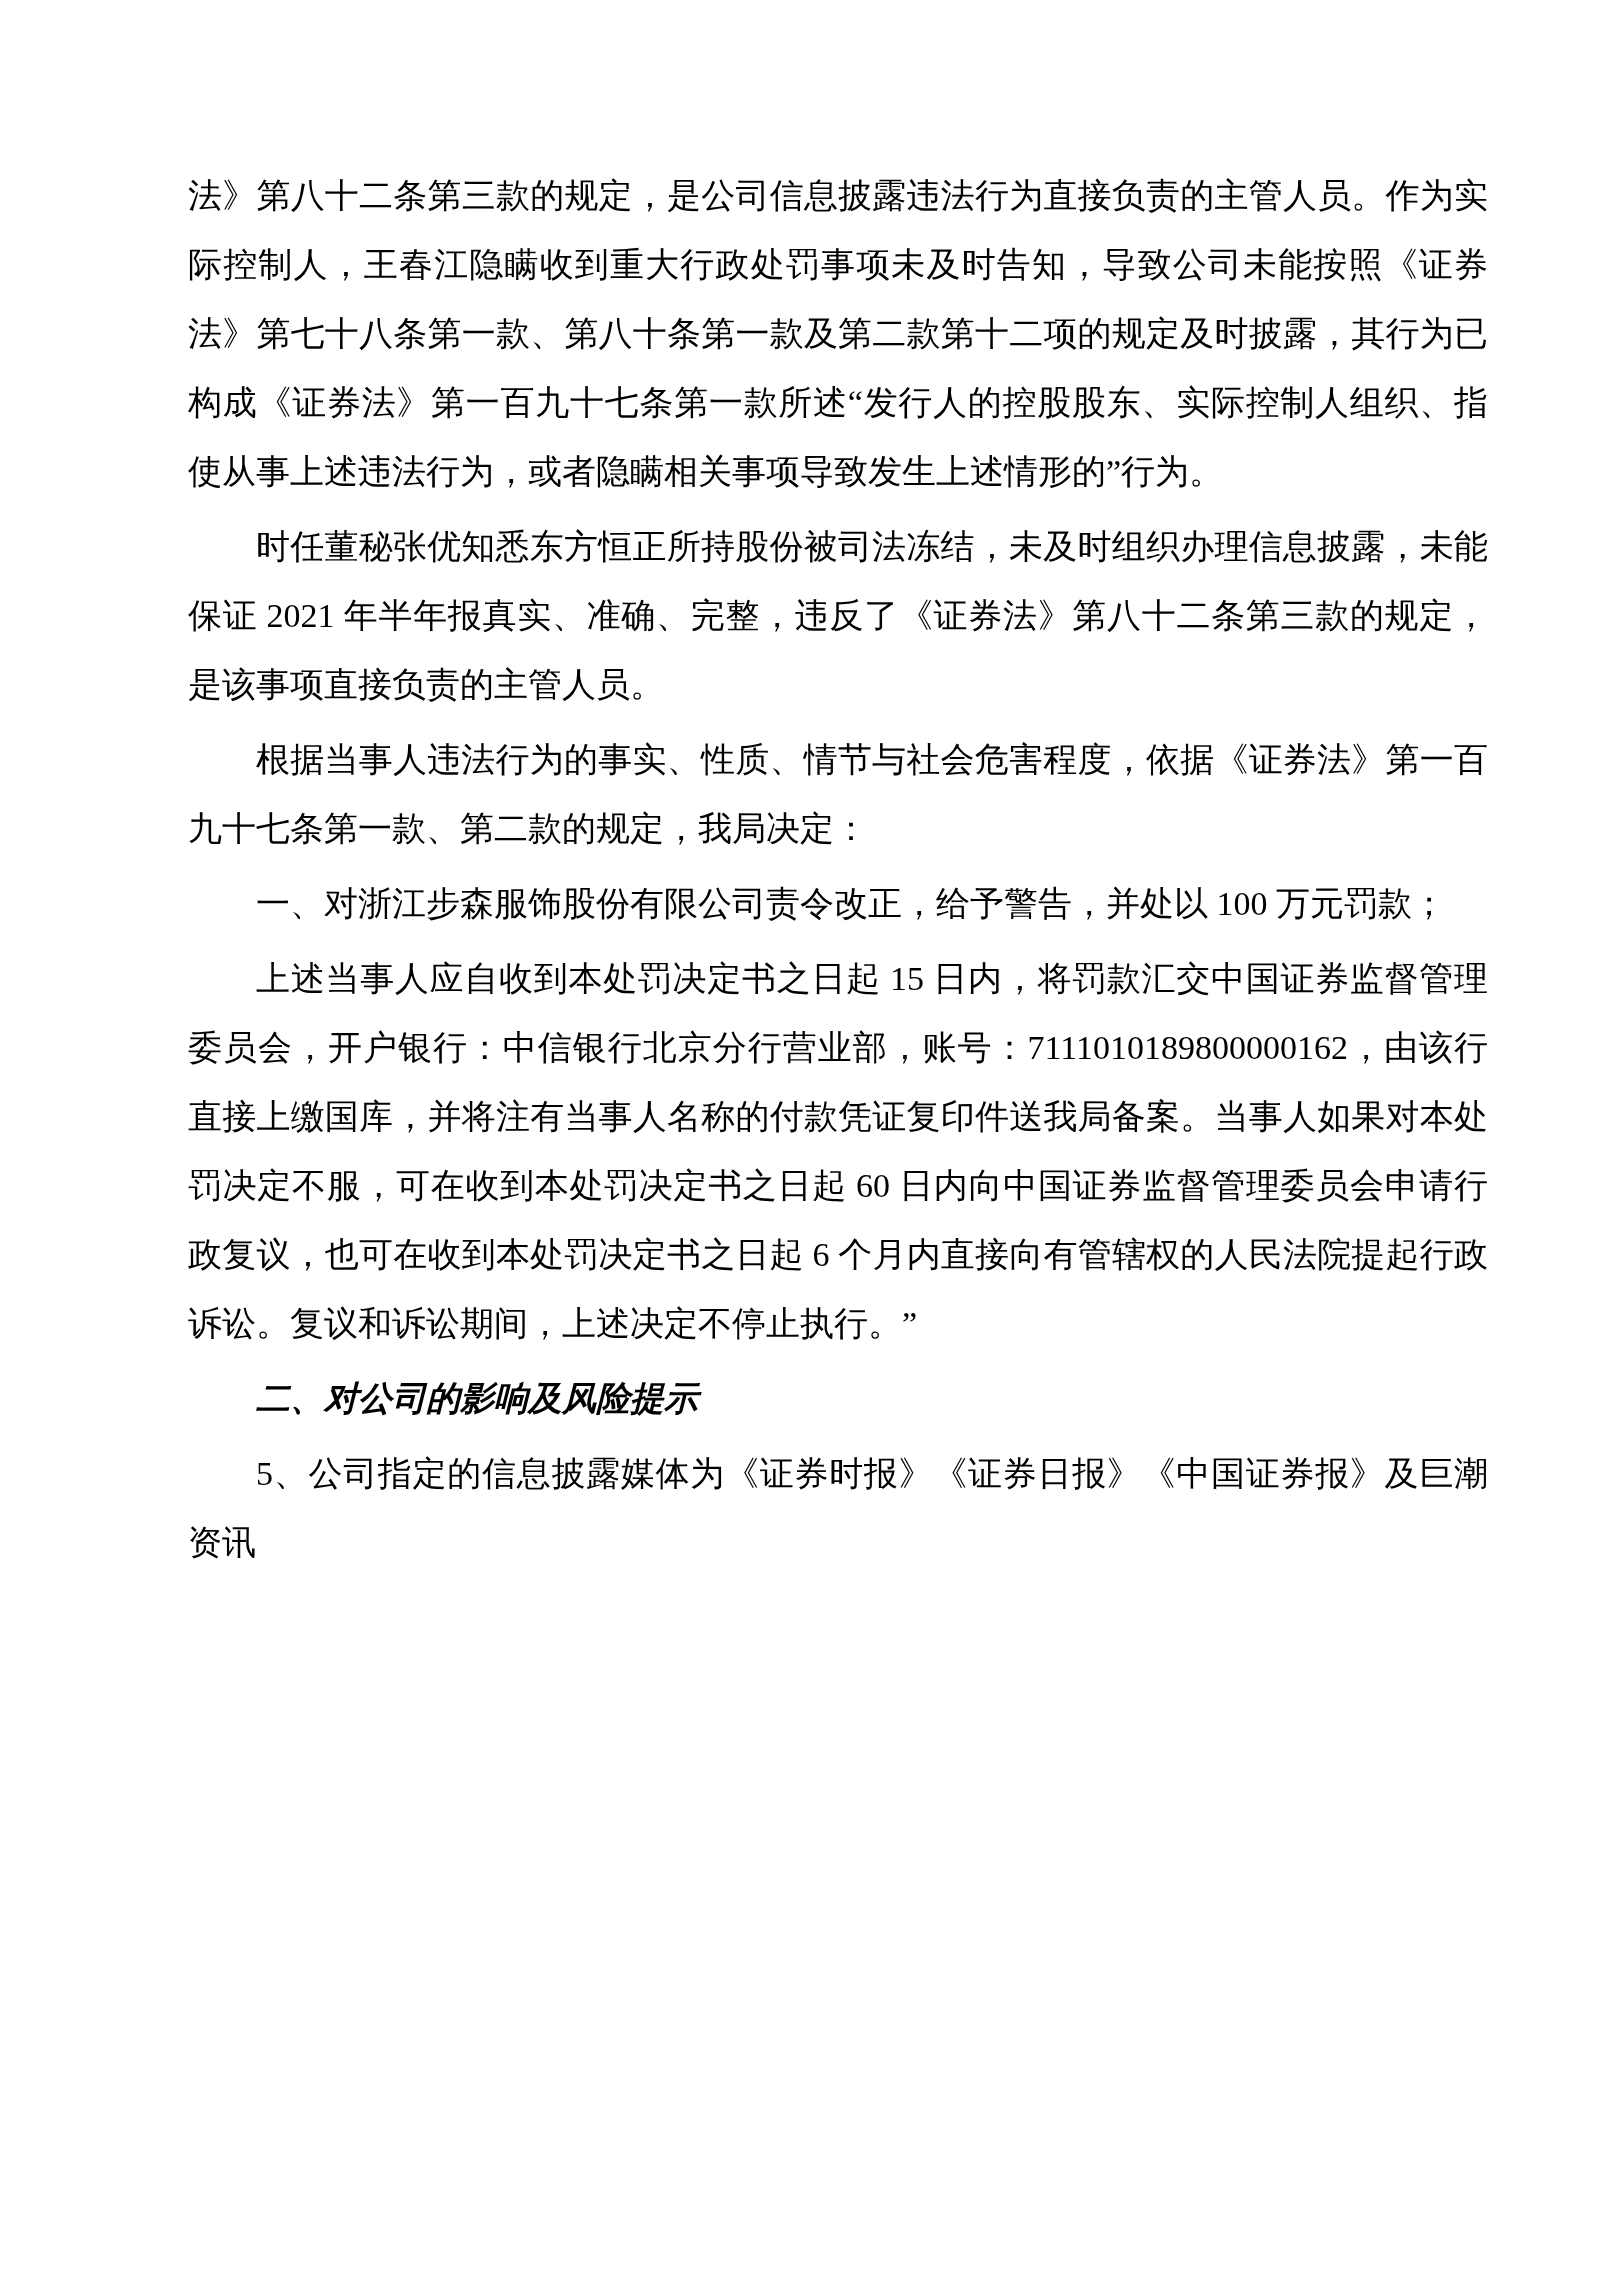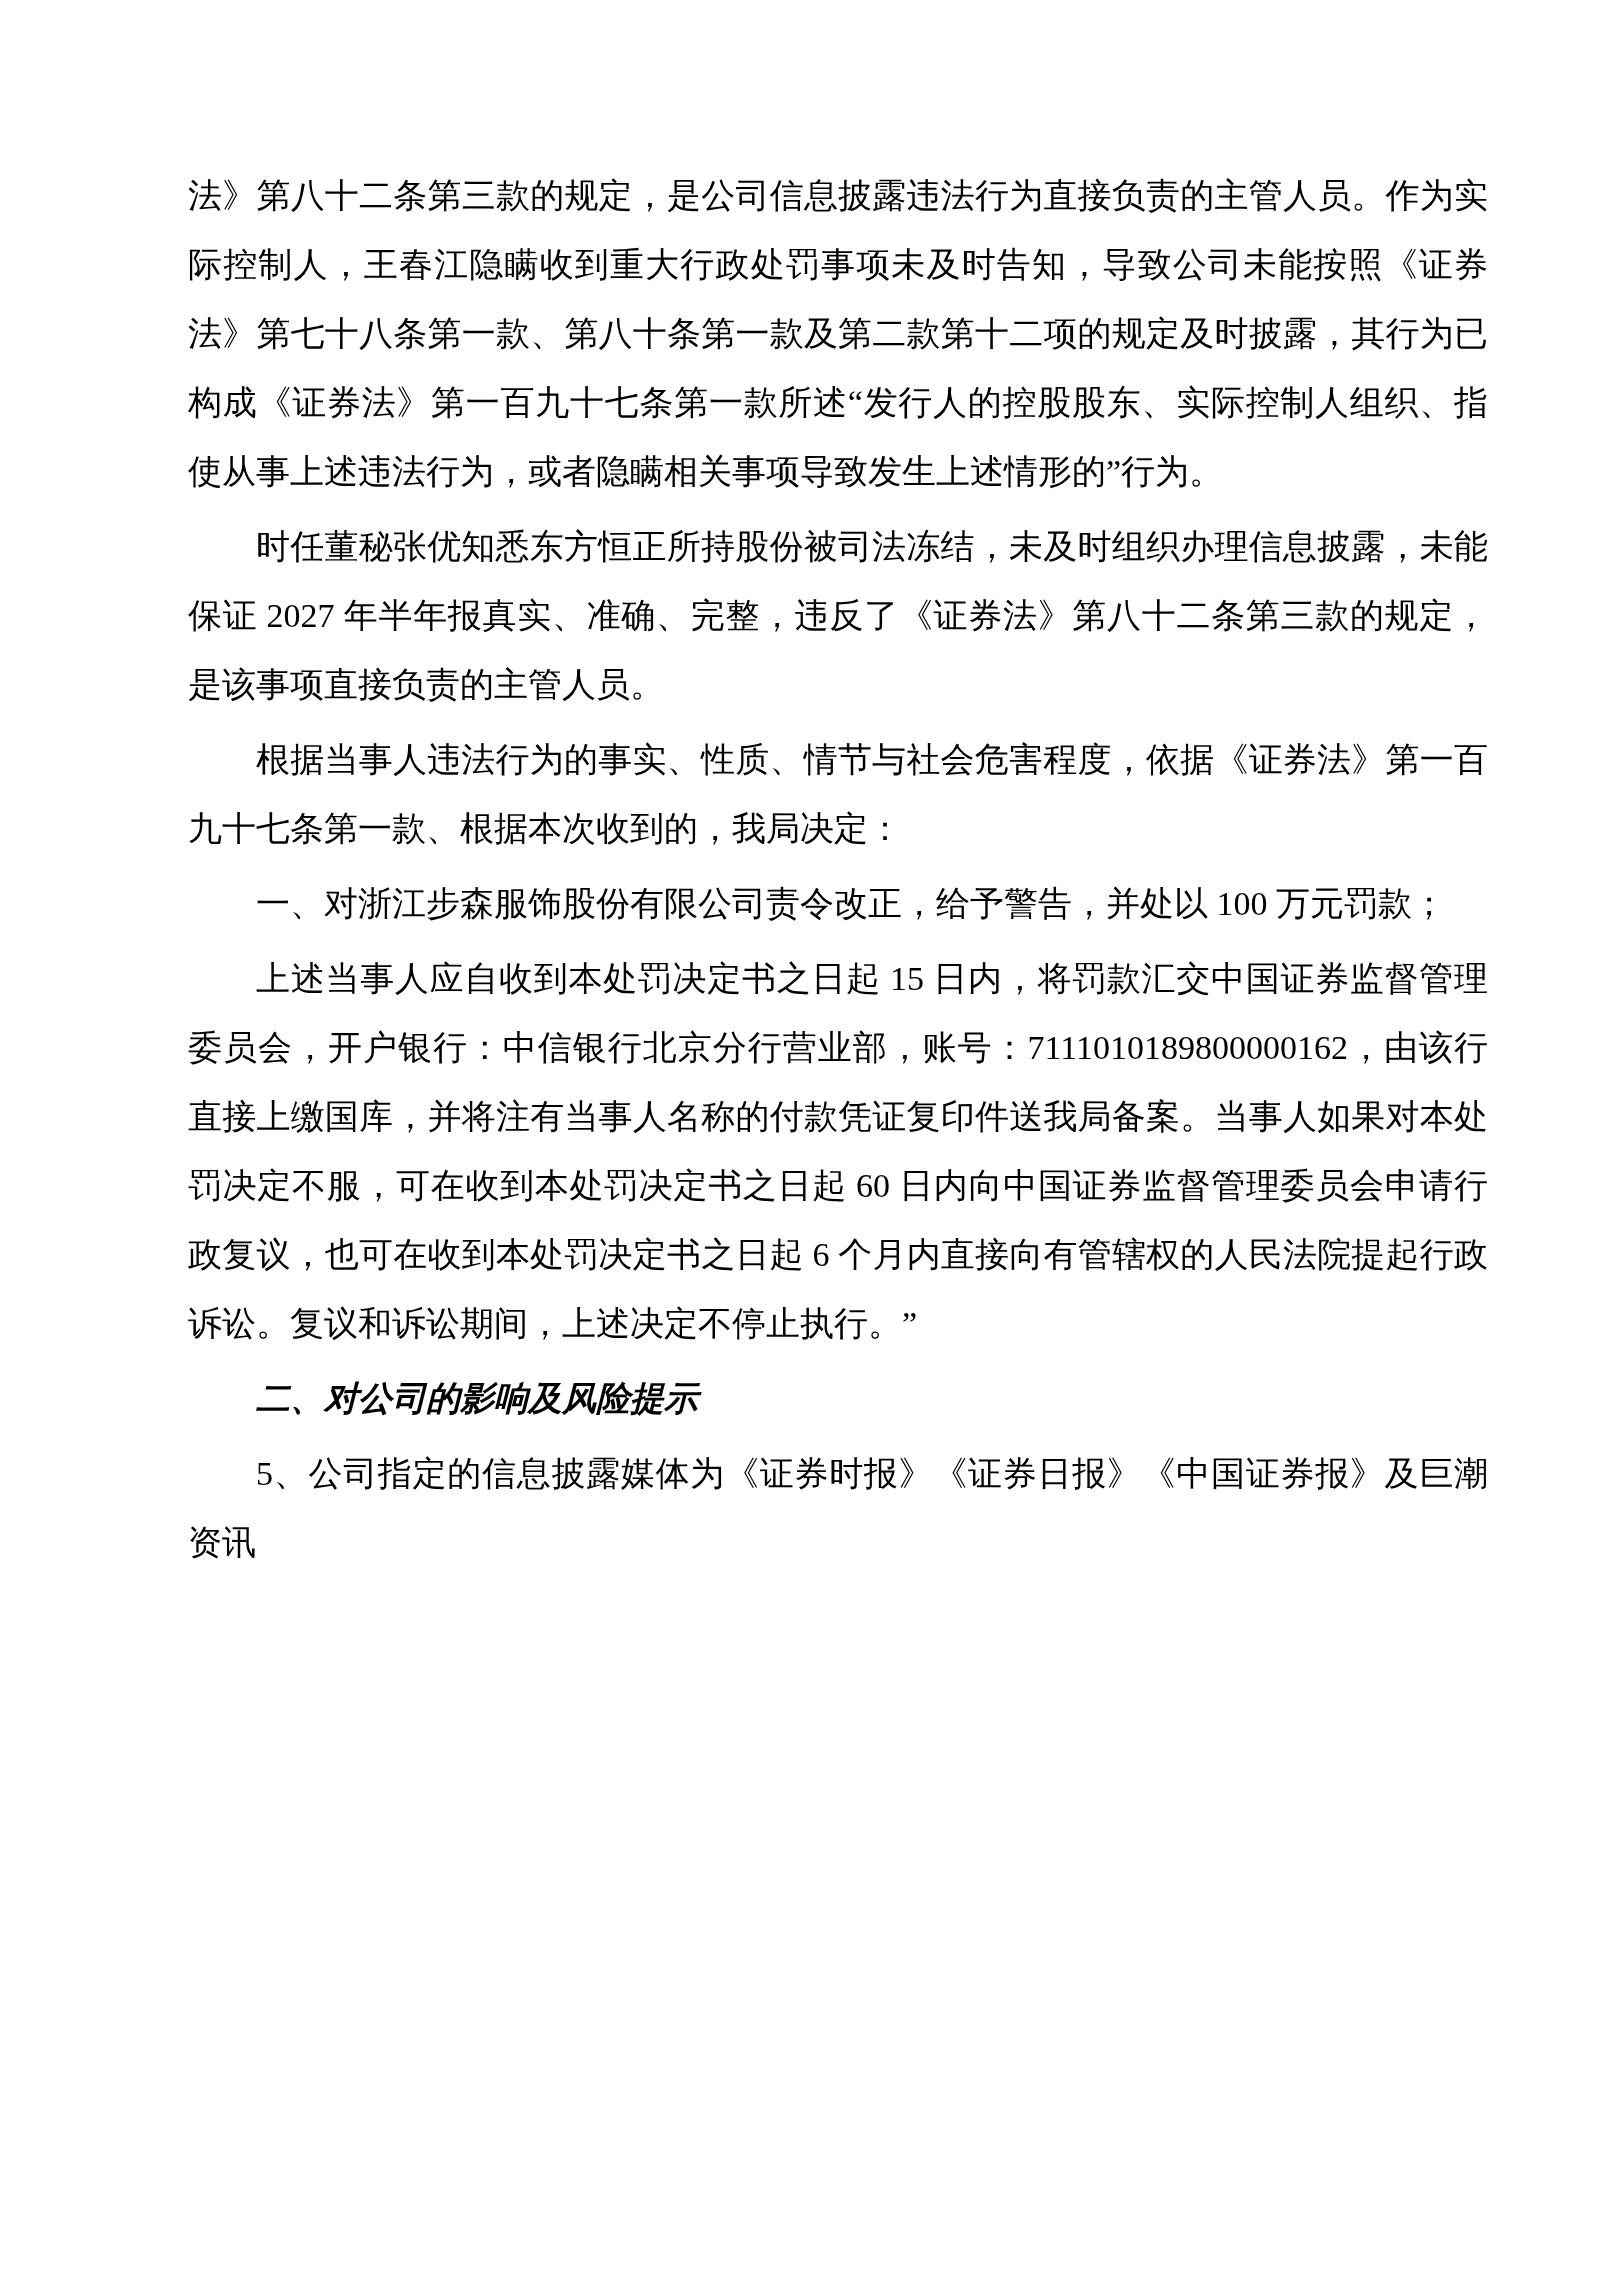--- a/index.html
+++ b/index.html
@@ -39,21 +39,21 @@
     text-align: left;
     font-style: italic;
   }
 </style>
 </head>
 <body>
 
 <div class="page">
   <div class="text-block">
     <p class="para no-indent">法》第八十二条第三款的规定，是公司信息披露违法行为直接负责的主管人员。作为实际控制人，王春江隐瞒收到重大行政处罚事项未及时告知，导致公司未能按照《证券法》第七十八条第一款、第八十条第一款及第二款第十二项的规定及时披露，其行为已构成《证券法》第一百九十七条第一款所述“发行人的控股股东、实际控制人组织、指使从事上述违法行为，或者隐瞒相关事项导致发生上述情形的”行为。</p>
-    <p class="para">时任董秘张优知悉东方恒正所持股份被司法冻结，未及时组织办理信息披露，未能保证 2027 年半年报真实、准确、完整，违反了《证券法》第八十二条第三款的规定，是该事项直接负责的主管人员。</p>
-    <p class="para">根据当事人违法行为的事实、性质、情节与社会危害程度，依据《证券法》第一百九十七条第一款、根据本次收到的，我局决定：</p>
+    <p class="para">时任董秘张优知悉东方恒正所持股份被司法冻结，未及时组织办理信息披露，未能保证 2021 年半年报真实、准确、完整，违反了《证券法》第八十二条第三款的规定，是该事项直接负责的主管人员。</p>
+    <p class="para">根据当事人违法行为的事实、性质、情节与社会危害程度，依据《证券法》第一百九十七条第一款、第二款的规定，我局决定：</p>
     <p class="para">一、对浙江步森服饰股份有限公司责令改正，给予警告，并处以 100 万元罚款；</p>
     <p class="para">上述当事人应自收到本处罚决定书之日起 15 日内，将罚款汇交中国证券监督管理委员会，开户银行：中信银行北京分行营业部，账号：7111010189800000162，由该行直接上缴国库，并将注有当事人名称的付款凭证复印件送我局备案。当事人如果对本处罚决定不服，可在收到本处罚决定书之日起 60 日内向中国证券监督管理委员会申请行政复议，也可在收到本处罚决定书之日起 6 个月内直接向有管辖权的人民法院提起行政诉讼。复议和诉讼期间，上述决定不停止执行。”</p>
     <p class="para heading">二、对公司的影响及风险提示</p>
     <p class="para">5、公司指定的信息披露媒体为《证券时报》《证券日报》《中国证券报》及巨潮资讯</p>
   </div>
 </div>
 
 
 </body></html>

